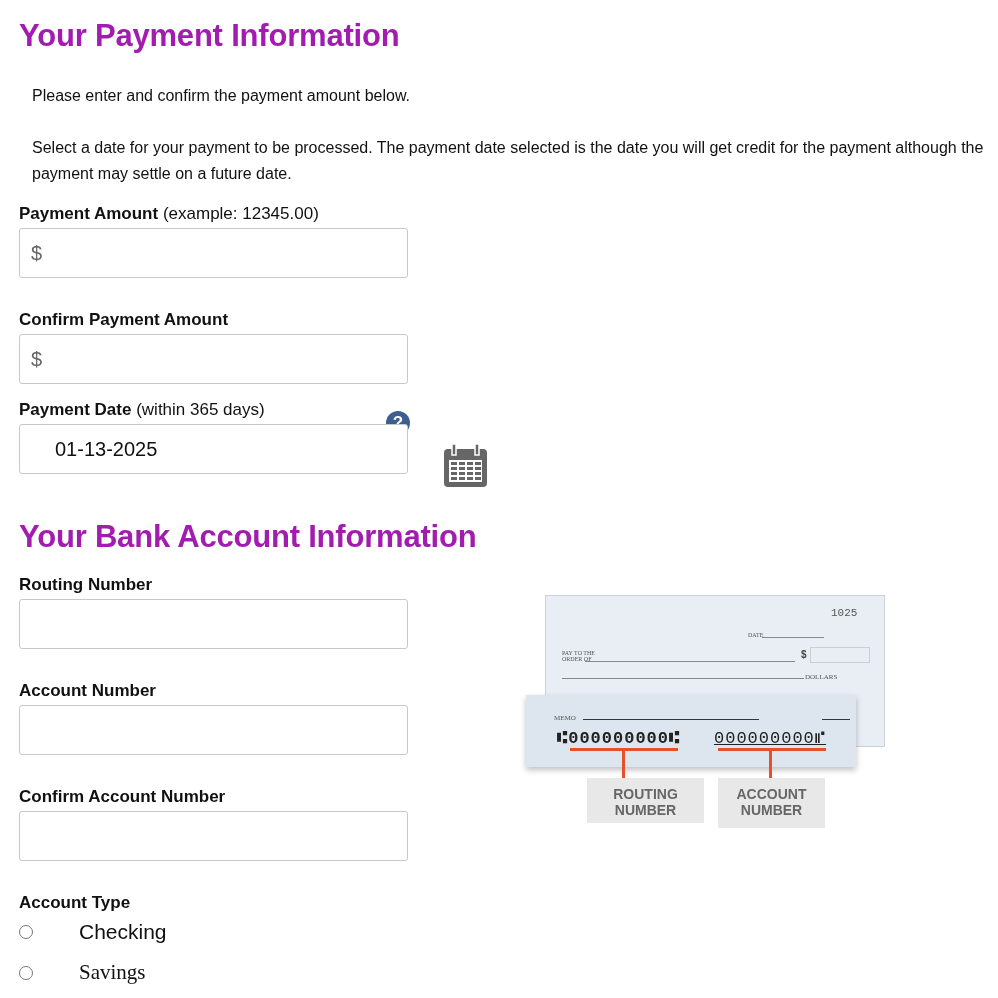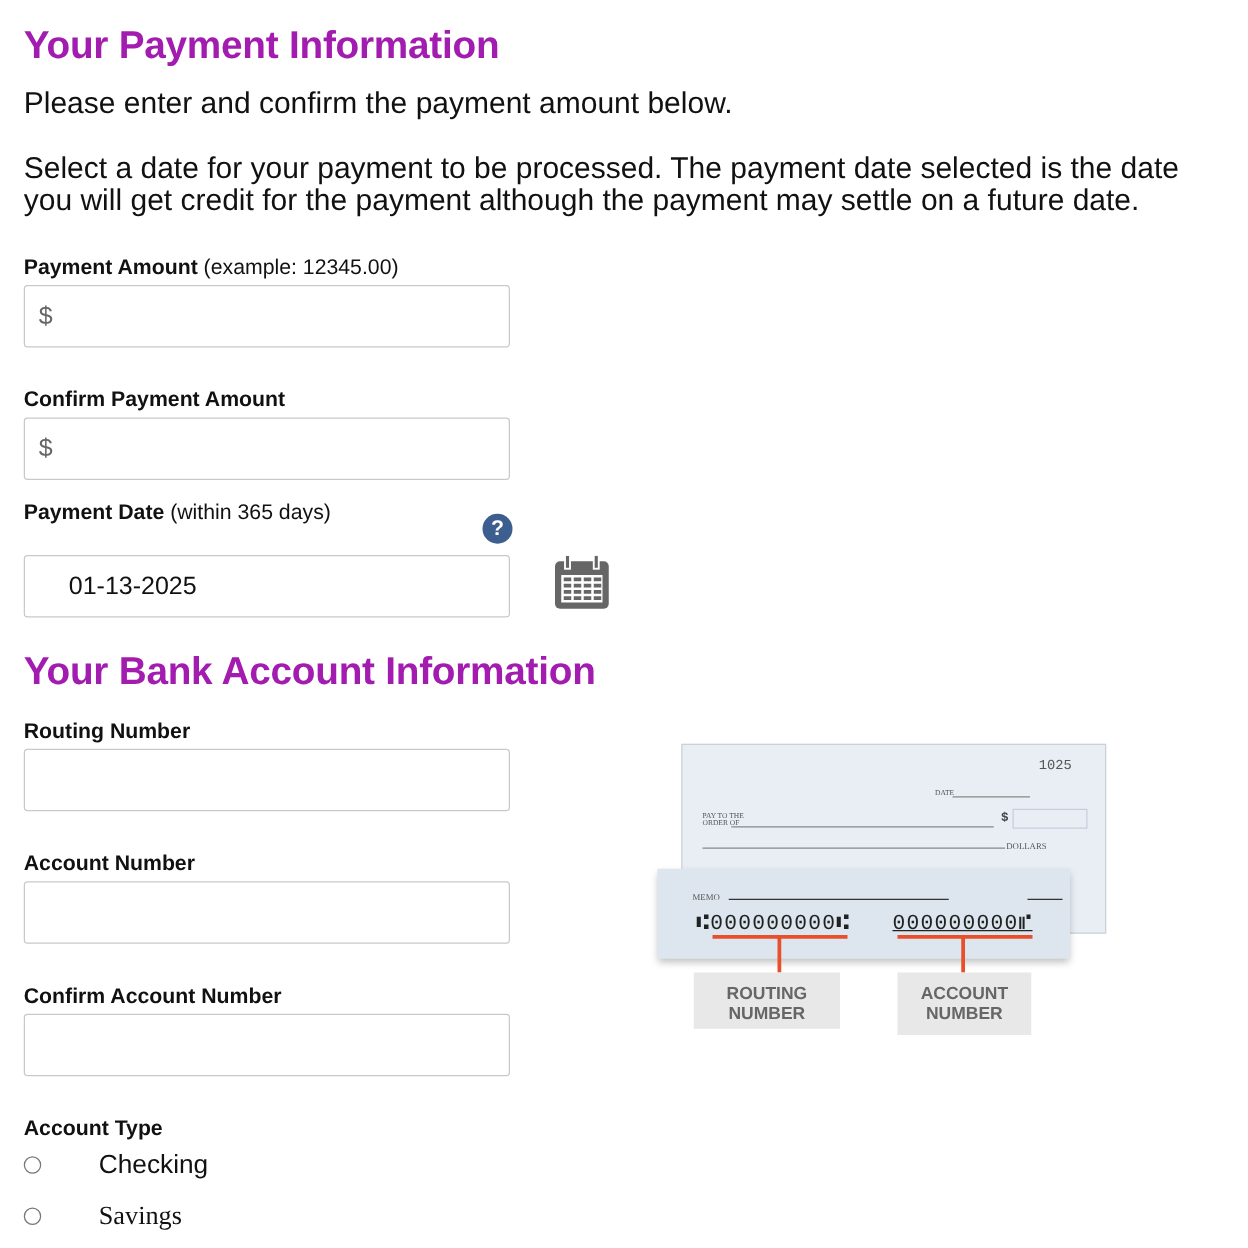--- a/index.html
+++ b/index.html
@@ -1,19 +1,19 @@
 <!DOCTYPE html>
 <html><head>
 <meta charset="utf-8">
 <style>
   html,body{margin:0;padding:0;background:#fff;}
   body{width:998px;height:998px;overflow:hidden;position:relative;font-family:"Liberation Sans",sans-serif;color:#111;}
   .abs{position:absolute;}
   h2{margin:0;font-size:31px;font-weight:bold;color:#a21caf;letter-spacing:-0.2px;}
-  .p{font-size:24px;line-height:26px;margin:0;}
+  .p{font-size:16px;line-height:26px;margin:13px;}
   .lbl{font-size:17px;}
   .lbl b{font-weight:bold;}
   .input{position:absolute;left:19px;width:389px;height:50px;border:1px solid #c9c9c9;border-radius:3px;background:#fff;box-sizing:border-box;font-size:20px;display:flex;align-items:center;padding-left:11px;font-family:"Liberation Sans",sans-serif;}
   .prefix{color:#666;}
   .help{position:absolute;width:24px;height:24px;border-radius:50%;background:#3d5f8f;color:#fff;font-weight:bold;font-size:17px;text-align:center;line-height:24px;}
   .radio-row{position:absolute;left:19px;display:flex;align-items:center;font-size:21px;gap:33px;}
   .radio{width:14px;height:14px;border:1.5px solid #777;border-radius:50%;margin-right:13px;box-sizing:border-box;}
   .check-back{position:absolute;left:545px;top:595px;width:340px;height:152px;background:#e8eef4;border:1px solid #c9d2db;box-sizing:border-box;}
   .check-front{position:absolute;left:526px;top:695px;width:330px;height:72px;background:#dde6ee;box-shadow:0 3px 6px rgba(0,0,0,0.25);}
   .tiny{position:absolute;font-family:"Liberation Serif",serif;font-size:6px;color:#555;}
@@ -35,21 +35,21 @@
     <span class="prefix">$</span>
   </div>
 
 <div class="lbl abs" style="left:19px;top:310px;"><b>Confirm Payment Amount</b></div>
 <div class="input" style="top:334px;">
     <span class="prefix">$</span>
   </div>
 
 <div class="lbl abs" style="left:19px;top:400px;"><b>Payment Date</b><span> (within 365 days)</span></div>
 <div class="help" style="left:386px;top:411px;">?</div>
-<div class="input" style="top:444px;padding-left:35px;">
+<div class="input" style="top:424px;padding-left:35px;">
     <span>01-13-2025</span>
   </div>
 <div class="abs" style="left:443px;top:443px;">
   <svg width="45" height="45" viewBox="0 0 45 45">
     <rect x="1" y="6" width="43" height="38" rx="4" fill="#666"></rect>
     <rect x="6" y="17" width="33" height="22" fill="#fff"></rect>
     <g fill="#666">
       <rect x="8" y="19" width="6" height="3"></rect>
         <rect x="16" y="19" width="6" height="3"></rect>
         <rect x="24" y="19" width="6" height="3"></rect>
@@ -103,27 +103,27 @@
   <div class="line" style="left:585px;top:661px;width:210px;"></div>
   <div class="abs" style="left:801px;top:649px;font-size:10px;font-weight:bold;color:#444;">$</div>
   <div class="abs" style="left:810px;top:647px;width:58px;height:14px;border:1px solid #ccd;"></div>
   <div class="line" style="left:562px;top:678px;width:242px;"></div>
   <div class="tiny" style="left:805px;top:673px;font-size:7px;">DOLLARS</div>
 
   <div class="check-front"></div>
   <div class="tiny" style="left:554px;top:714px;font-size:7px;">MEMO</div>
   <div class="line" style="left:583px;top:719px;width:176px;background:#333;"></div>
   <div class="line" style="left:822px;top:719px;width:28px;background:#333;"></div>
-  <div class="micr" style="left:557px;top:729px;">⑆000000000⑆</div>
+  <div class="micr" style="left:557px;top:729px;font-weight:bold;">⑆000000000⑆</div>
   <div class="micr" style="left:714px;top:729px;text-decoration:underline;">000000000⑈</div>
   <div class="redbar" style="left:570px;top:748px;width:108px;"></div>
   <div class="redbar" style="left:718px;top:748px;width:108px;"></div>
   <div class="redv" style="left:622px;top:748px;height:30px;"></div>
   <div class="redv" style="left:769px;top:748px;height:30px;"></div>
-  <div class="tag" style="left:555px;top:778px;width:117px;height:45px;">
+  <div class="tag" style="left:587px;top:778px;width:117px;height:45px;">
       <div>ROUTING</div>
       <div>NUMBER</div>
     </div>
   <div class="tag" style="left:718px;top:778px;width:107px;height:50px;">
       <div>ACCOUNT</div>
       <div>NUMBER</div>
     </div>
 </div>
 
 </body></html>

